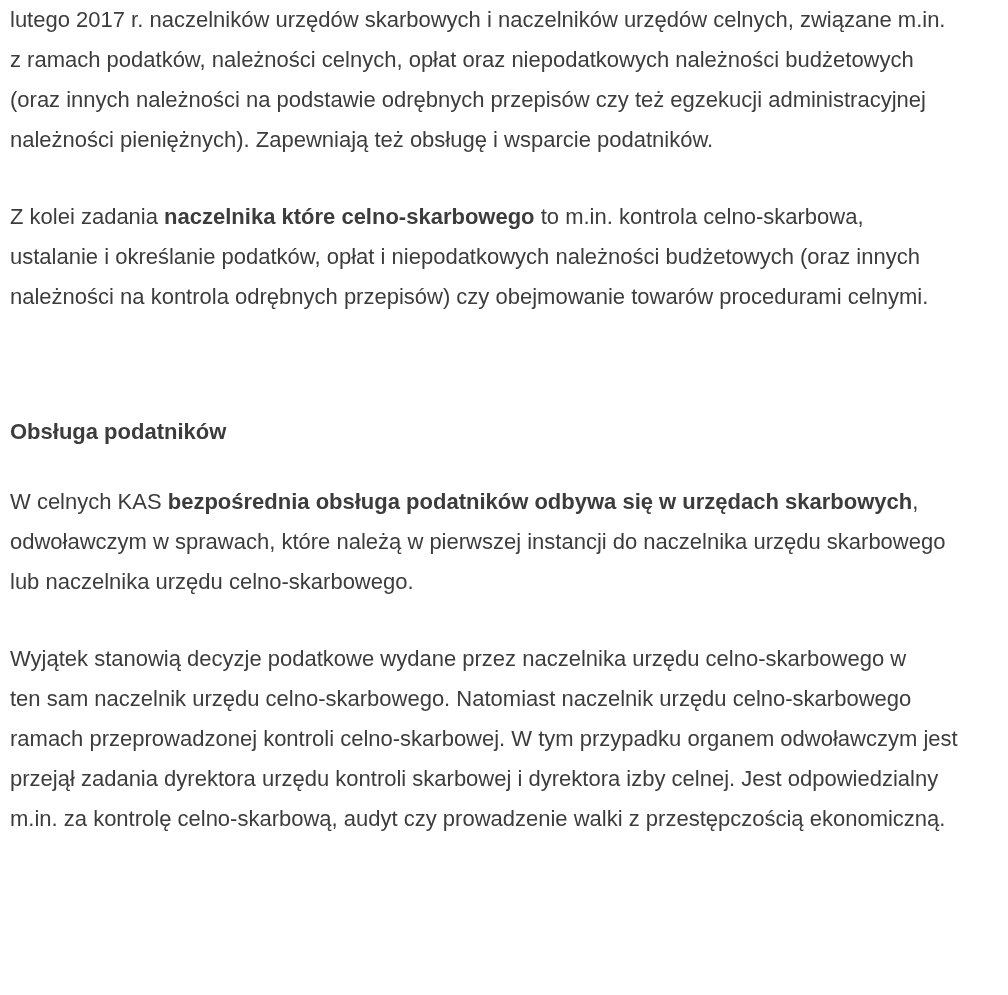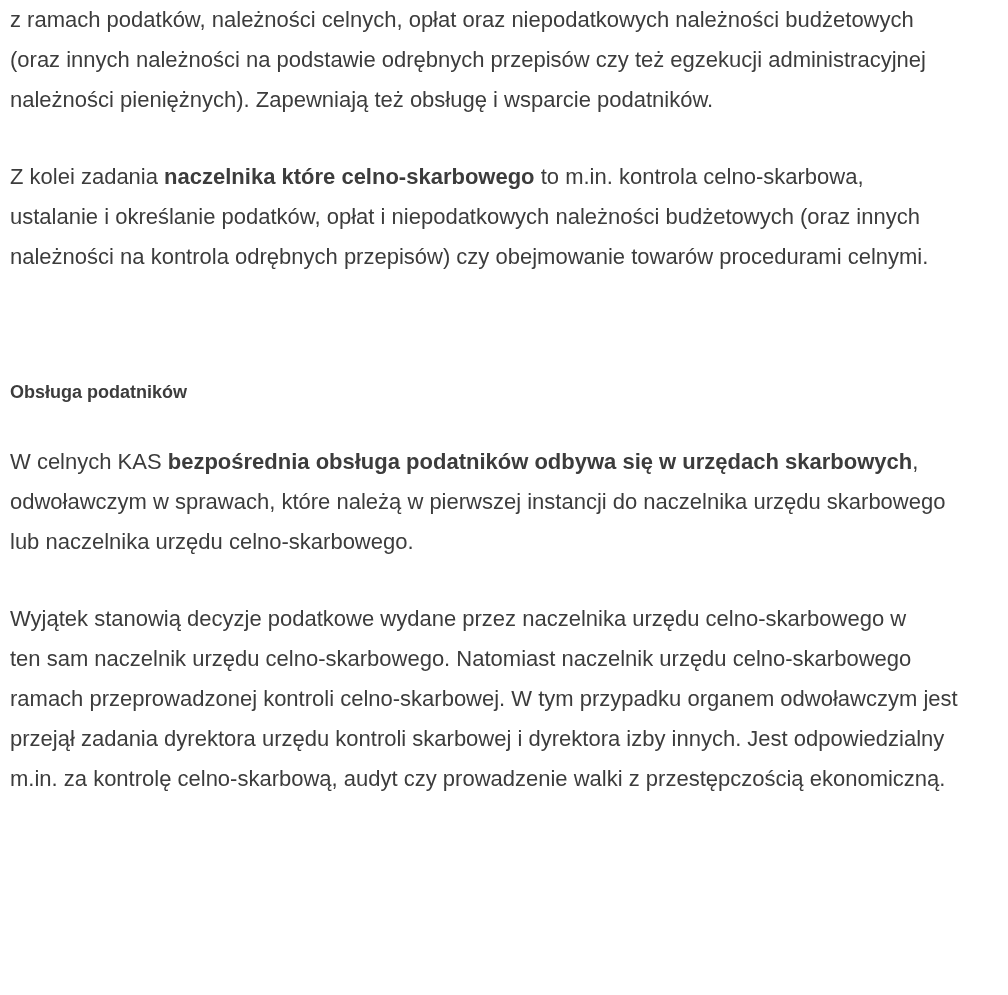--- a/index.html
+++ b/index.html
@@ -25,50 +25,51 @@
     padding: 0;
   }
   .line {
     display: block;
     line-height: 40px;
     white-space: nowrap;
   }
   .seg { font-weight: 400; }
   .seg.bold { font-weight: 700; }
   h2.heading {
-    font-size: 18px;
+    font-size: 22px;
     font-weight: 700;
     line-height: 40px;
     margin: 95px 0 30px 0;
     padding: 0;
     white-space: nowrap;
   }
 </style>
 </head>
 <body style="background: rgb(255, 255, 255); color: rgb(60, 60, 60);">
 
 <main class="document-page">
   <article>
     <p class="para">
+        <span class="line"><span class="seg">lutego 2017 r. naczelników urzędów skarbowych i naczelników urzędów celnych, związane m.in.</span></span>
         <span class="line"><span class="seg">z ramach podatków, należności celnych, opłat oraz niepodatkowych należności budżetowych</span></span>
         <span class="line"><span class="seg">(oraz innych należności na podstawie odrębnych przepisów czy też egzekucji administracyjnej</span></span>
         <span class="line"><span class="seg">należności pieniężnych). Zapewniają też obsługę i wsparcie podatników.</span></span>
       </p>
     <p class="para">
         <span class="line"><span class="seg">Z kolei zadania </span><span class="seg bold">naczelnika które celno-skarbowego</span><span class="seg"> to m.in. kontrola celno-skarbowa,</span></span>
         <span class="line"><span class="seg">ustalanie i określanie podatków, opłat i niepodatkowych należności budżetowych (oraz innych</span></span>
         <span class="line"><span class="seg">należności na kontrola odrębnych przepisów) czy obejmowanie towarów procedurami celnymi.</span></span>
       </p>
     <h2 class="heading">Obsługa podatników</h2>
     <p class="para">
         <span class="line"><span class="seg">W celnych KAS </span><span class="seg bold">bezpośrednia obsługa podatników odbywa się w urzędach skarbowych</span><span class="seg">,</span></span>
         <span class="line"><span class="seg">odwoławczym w sprawach, które należą w pierwszej instancji do naczelnika urzędu skarbowego</span></span>
         <span class="line"><span class="seg">lub naczelnika urzędu celno-skarbowego.</span></span>
       </p>
     <p class="para">
         <span class="line"><span class="seg">Wyjątek stanowią decyzje podatkowe wydane przez naczelnika urzędu celno-skarbowego w</span></span>
         <span class="line"><span class="seg">ten sam naczelnik urzędu celno-skarbowego. Natomiast naczelnik urzędu celno-skarbowego</span></span>
         <span class="line"><span class="seg">ramach przeprowadzonej kontroli celno-skarbowej. W tym przypadku organem odwoławczym jest</span></span>
-        <span class="line"><span class="seg">przejął zadania dyrektora urzędu kontroli skarbowej i dyrektora izby innych. Jest odpowiedzialny</span></span>
+        <span class="line"><span class="seg">przejął zadania dyrektora urzędu kontroli skarbowej i dyrektora izby celnej. Jest odpowiedzialny</span></span>
         <span class="line"><span class="seg">m.in. za kontrolę celno-skarbową, audyt czy prowadzenie walki z przestępczością ekonomiczną.</span></span>
       </p>
   </article>
 </main>
 
 </body></html>

